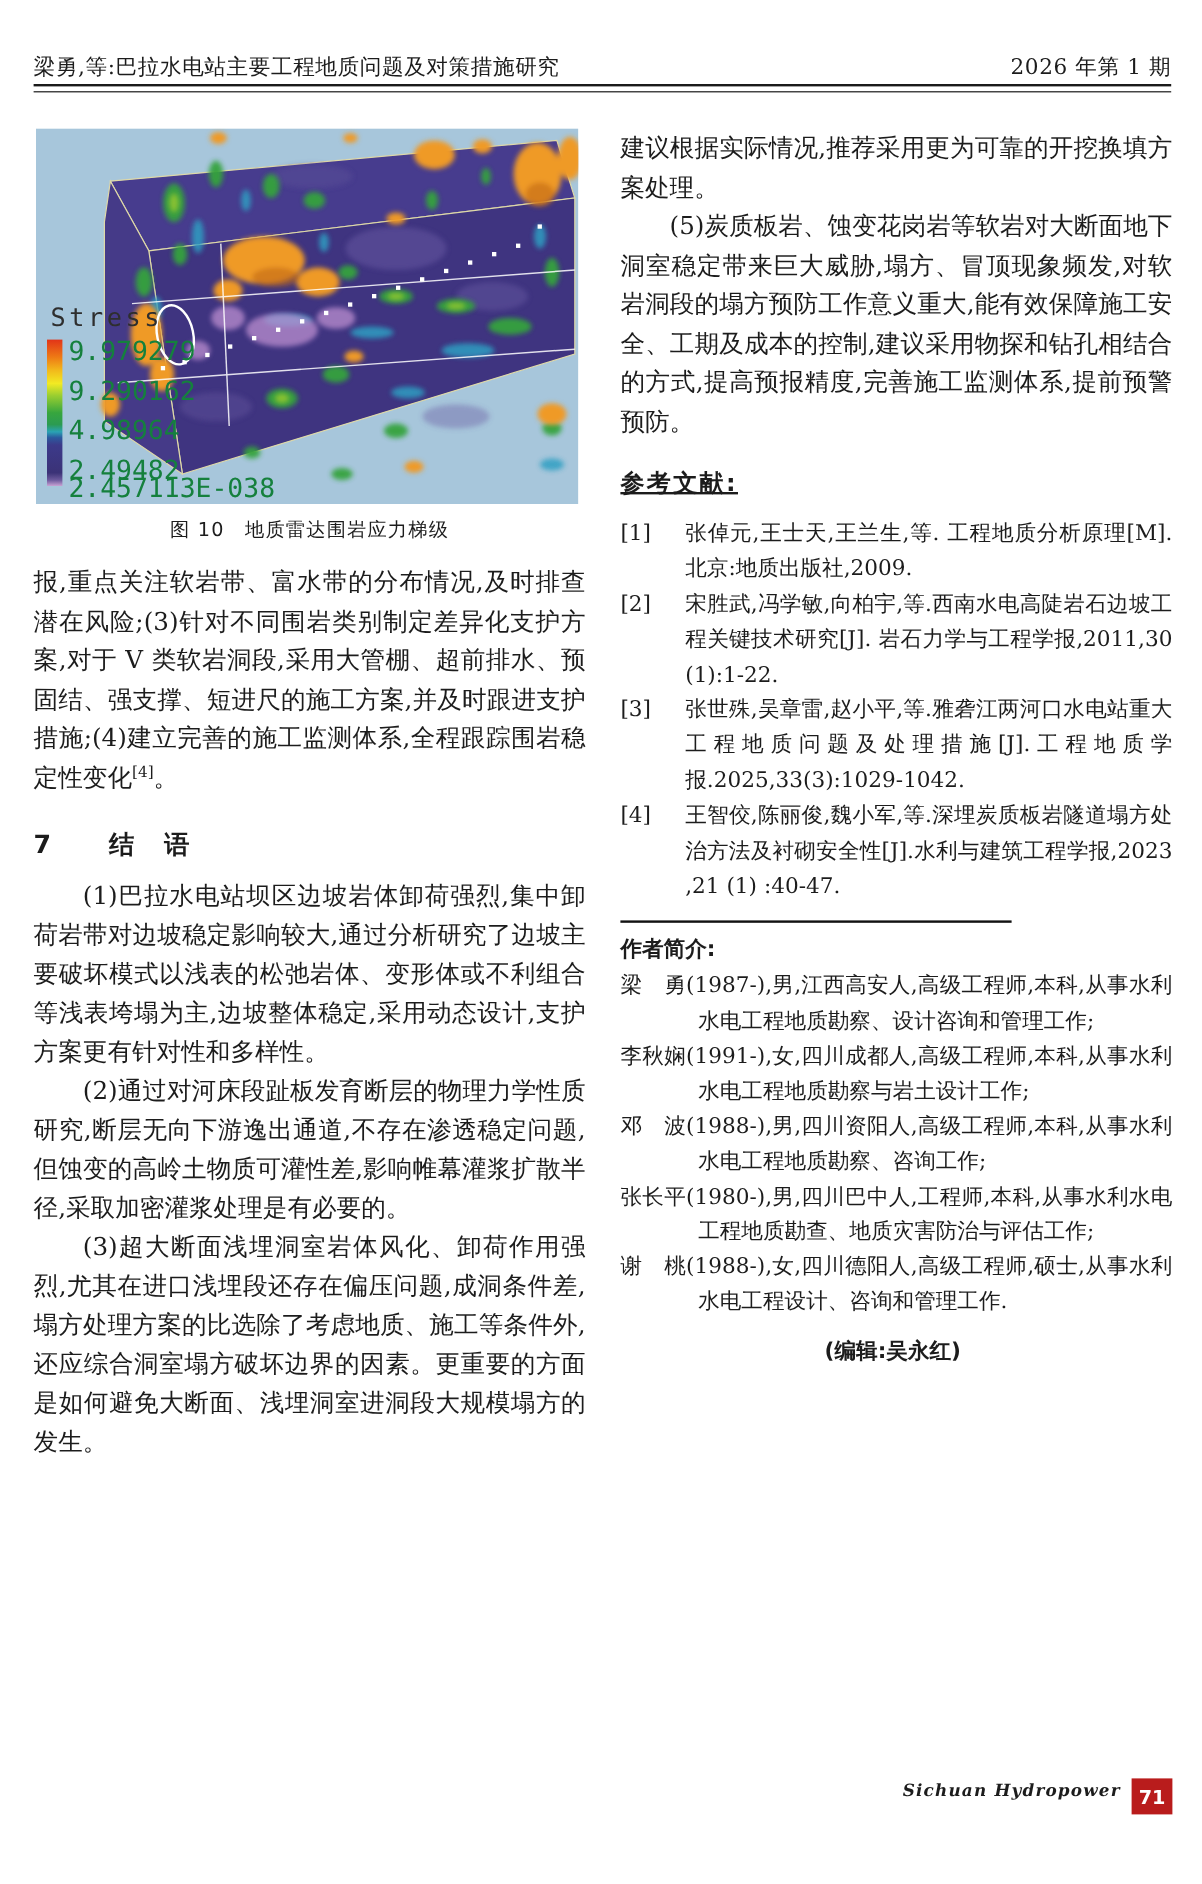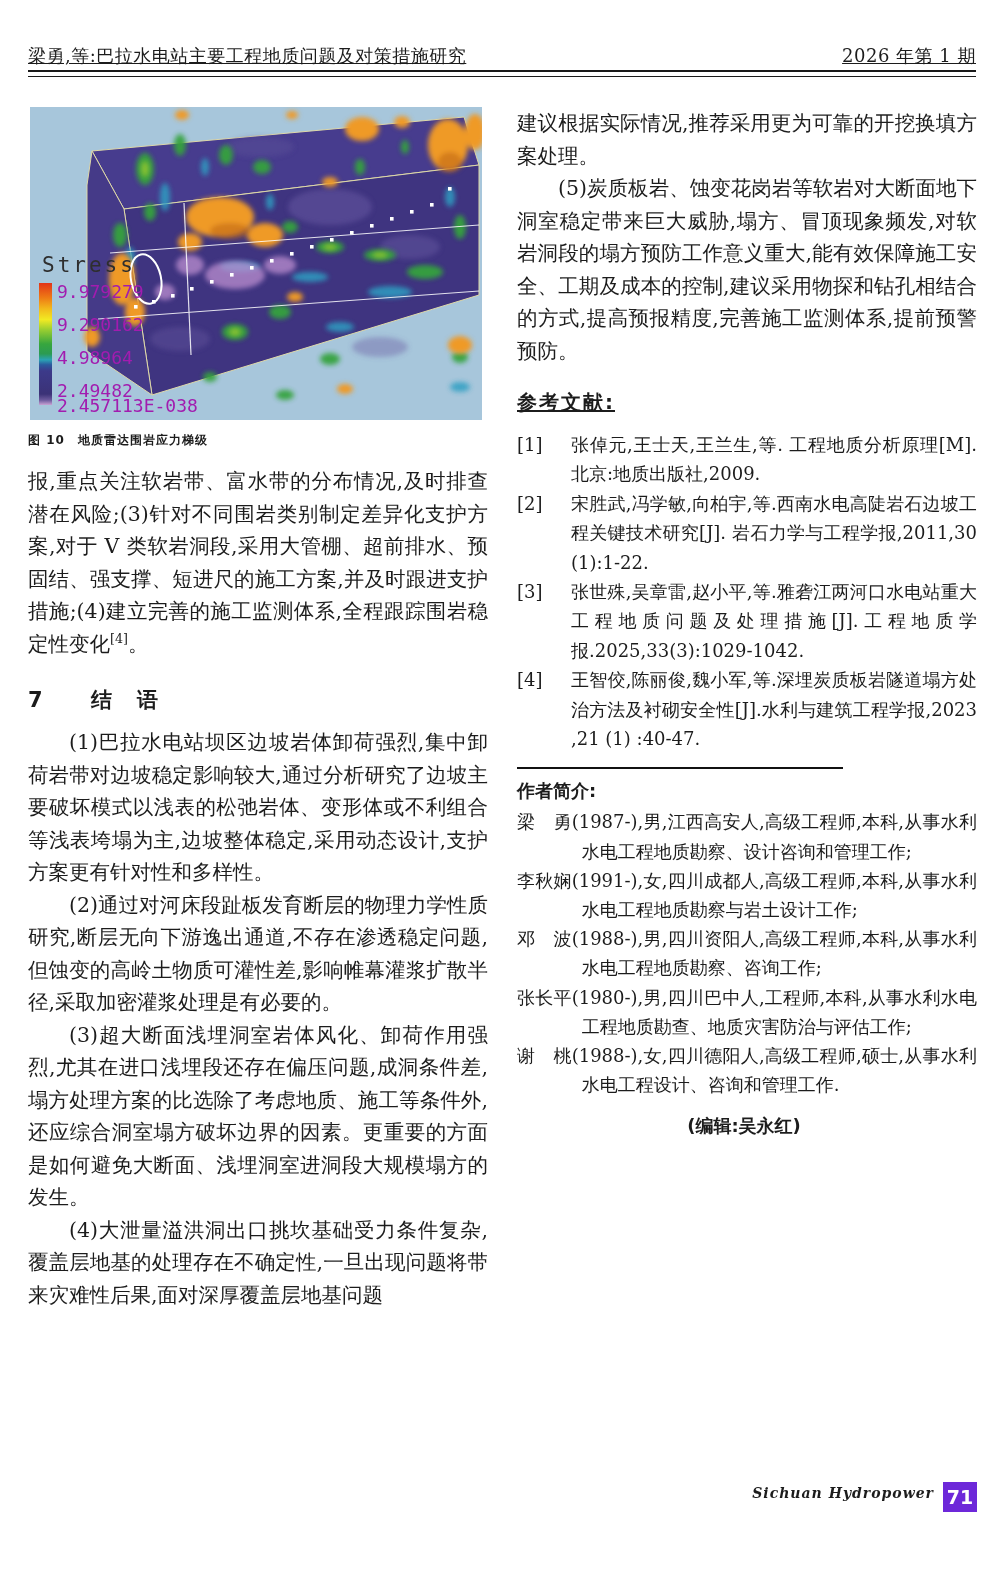--- a/index.html
+++ b/index.html
@@ -4,43 +4,43 @@
 <style>
   html,body { margin:0; padding:0; background:#e8e8e8; }
   .page {
     position:relative; width:1002px; height:1570px; margin:0 auto;
     background:#ffffff; overflow:hidden;
     font-family:"DejaVu Serif","Liberation Serif",serif; color:#1c1c1c;
   }
   
   .header { position:absolute; left:28px; right:26px; top:44px;
     display:flex; justify-content:space-between; align-items:baseline;
-    font-size:18px; letter-spacing:0.5px;text-decoration:underline; }
+    font-size:18px; letter-spacing:0.5px; }
   .double-rule { position:absolute; left:28px; right:26px; top:70px;
     height:4px; border-top:2.5px solid #1a1a1a; border-bottom:1.5px solid #1a1a1a; }
   
   .col-left  { position:absolute; left:28px;  top:100px; width:460px; }
   .col-right { position:absolute; left:517px; top:100px; width:460px; }
   
   .figure { position:relative; width:468px; height:313px; margin:7px 0 0 2px; }
   .figure svg { display:block; }
   .legend-title { position:absolute; left:12px; top:146px;
     font-family:"DejaVu Sans Mono","Liberation Mono",monospace;
     font-size:21px; letter-spacing:3px; color:#2e2e2e; }
   .colorbar { position:absolute; left:9px; top:176px; width:13px; height:122px;
     background:linear-gradient(to bottom,
       #e23418 0%, #ee7a15 12%, #f2b91b 21%, #f2ea23 30%, #9ccf30 38%,
       #37a63e 50%, #2b9b52 58%, #2aa3b4 63%, #2b5a9e 67%, #3c3a8a 72%,
       #3b3277 91%, #6e5b9e 96%, #c9a3d4 100%); }
   .legend-label { position:absolute; left:27px; white-space:nowrap;
     font-family:"DejaVu Sans Mono","Liberation Mono",monospace;
-    font-size:18px; color:#a21caf; }
-  .fig-caption { margin-top:12px; 
-    font-family:"DejaVu Sans","Liberation Sans",sans-serif;
-    font-weight:bold; font-size:12px; letter-spacing:1px; }
+    font-size:22px; color:#15803d; }
+  .fig-caption { margin-top:12px; text-align:center;
+    font-family:"DejaVu Sans","Liberation Sans",sans-serif;
+    font-weight:normal; font-size:16px; letter-spacing:1px; }
   
   .para { margin:0; font-size:20.5px; line-height:32.5px; text-align:justify; }
   .para.indent { text-indent:2em; }
   .first-para { margin-top:16px; }
   sup.cite { font-size:0.62em; line-height:0; }
   .section-heading { margin:26px 0 12px 0;
     font-family:"DejaVu Sans","Liberation Sans",sans-serif;
     font-weight:bold; font-size:21px; }
   .section-heading .sec-title { margin-left:2.3em; letter-spacing:2px; }
   
@@ -58,23 +58,23 @@
   .bio { font-size:18px; line-height:29.2px; text-align:justify;
     padding-left:3.6em; text-indent:-3.6em; }
   .editor-note { margin-top:14px; text-align:center; padding-right:6px;
     font-family:"DejaVu Sans","Liberation Sans",sans-serif;
     font-weight:bold; font-size:18px; }
   
   .footer-journal { position:absolute; right:68px; top:1485px;
     font-family:"DejaVu Serif","Liberation Serif",serif;
     font-style:italic; font-weight:bold; font-size:14px; letter-spacing:1px; }
   .footer-pagebox { position:absolute; left:943px; top:1482px;
-    width:34px; height:30px; background:#6d28d9; color:#ffffff;
-    font-family:"DejaVu Sans","Liberation Sans",sans-serif;
-    font-weight:bold; font-size:19px;
+    width:34px; height:30px; background:#b91c1c; color:#ffffff;
+    font-family:"DejaVu Sans","Liberation Sans",sans-serif;
+    font-weight:bold; font-size:16px;
     display:flex; align-items:center; justify-content:center; }
 </style>
 </head>
 <body>
 
 <div class="page">
 
   <div class="header">
     <span>梁勇,等:巴拉水电站主要工程地质问题及对策措施研究</span>
     <span>2026 年第 1 期</span>
@@ -215,21 +215,20 @@
 
     <p class="para first-para"><span>报,重点关注软岩带、富水带的分布情况,及时排查潜在风险;(3)针对不同围岩类别制定差异化支护方案,对于 Ⅴ 类软岩洞段,采用大管棚、超前排水、预固结、强支撑、短进尺的施工方案,并及时跟进支护措施;(4)建立完善的施工监测体系,全程跟踪围岩稳定性变化</span><sup class="cite">[4]</sup><span>。</span></p>
 
     <div class="section-heading">
       <span class="sec-num">7</span><span class="sec-title">结　语</span>
     </div>
 
     <p class="para indent">(1)巴拉水电站坝区边坡岩体卸荷强烈,集中卸荷岩带对边坡稳定影响较大,通过分析研究了边坡主要破坏模式以浅表的松弛岩体、变形体或不利组合等浅表垮塌为主,边坡整体稳定,采用动态设计,支护方案更有针对性和多样性。</p>
     <p class="para indent">(2)通过对河床段趾板发育断层的物理力学性质研究,断层无向下游逸出通道,不存在渗透稳定问题,但蚀变的高岭土物质可灌性差,影响帷幕灌浆扩散半径,采取加密灌浆处理是有必要的。</p>
     <p class="para indent">(3)超大断面浅埋洞室岩体风化、卸荷作用强烈,尤其在进口浅埋段还存在偏压问题,成洞条件差,塌方处理方案的比选除了考虑地质、施工等条件外,还应综合洞室塌方破坏边界的因素。更重要的方面是如何避免大断面、浅埋洞室进洞段大规模塌方的发生。</p>
-    <p class="para indent">(4)大泄量溢洪洞出口挑坎基础受力条件复杂,覆盖层地基的处理存在不确定性,一旦出现问题将带来灾难性后果,面对深厚覆盖层地基问题</p>
   </div>
 
   <div class="col-right">
     <p class="para" style="margin-top:7px">建议根据实际情况,推荐采用更为可靠的开挖换填方案处理。</p>
     <p class="para indent">(5)炭质板岩、蚀变花岗岩等软岩对大断面地下洞室稳定带来巨大威胁,塌方、冒顶现象频发,对软岩洞段的塌方预防工作意义重大,能有效保障施工安全、工期及成本的控制,建议采用物探和钻孔相结合的方式,提高预报精度,完善施工监测体系,提前预警预防。</p>
 
     <div class="refs-heading">参考文献:</div>
 
     <div class="ref">
       <span class="ref-num">[1]</span>

